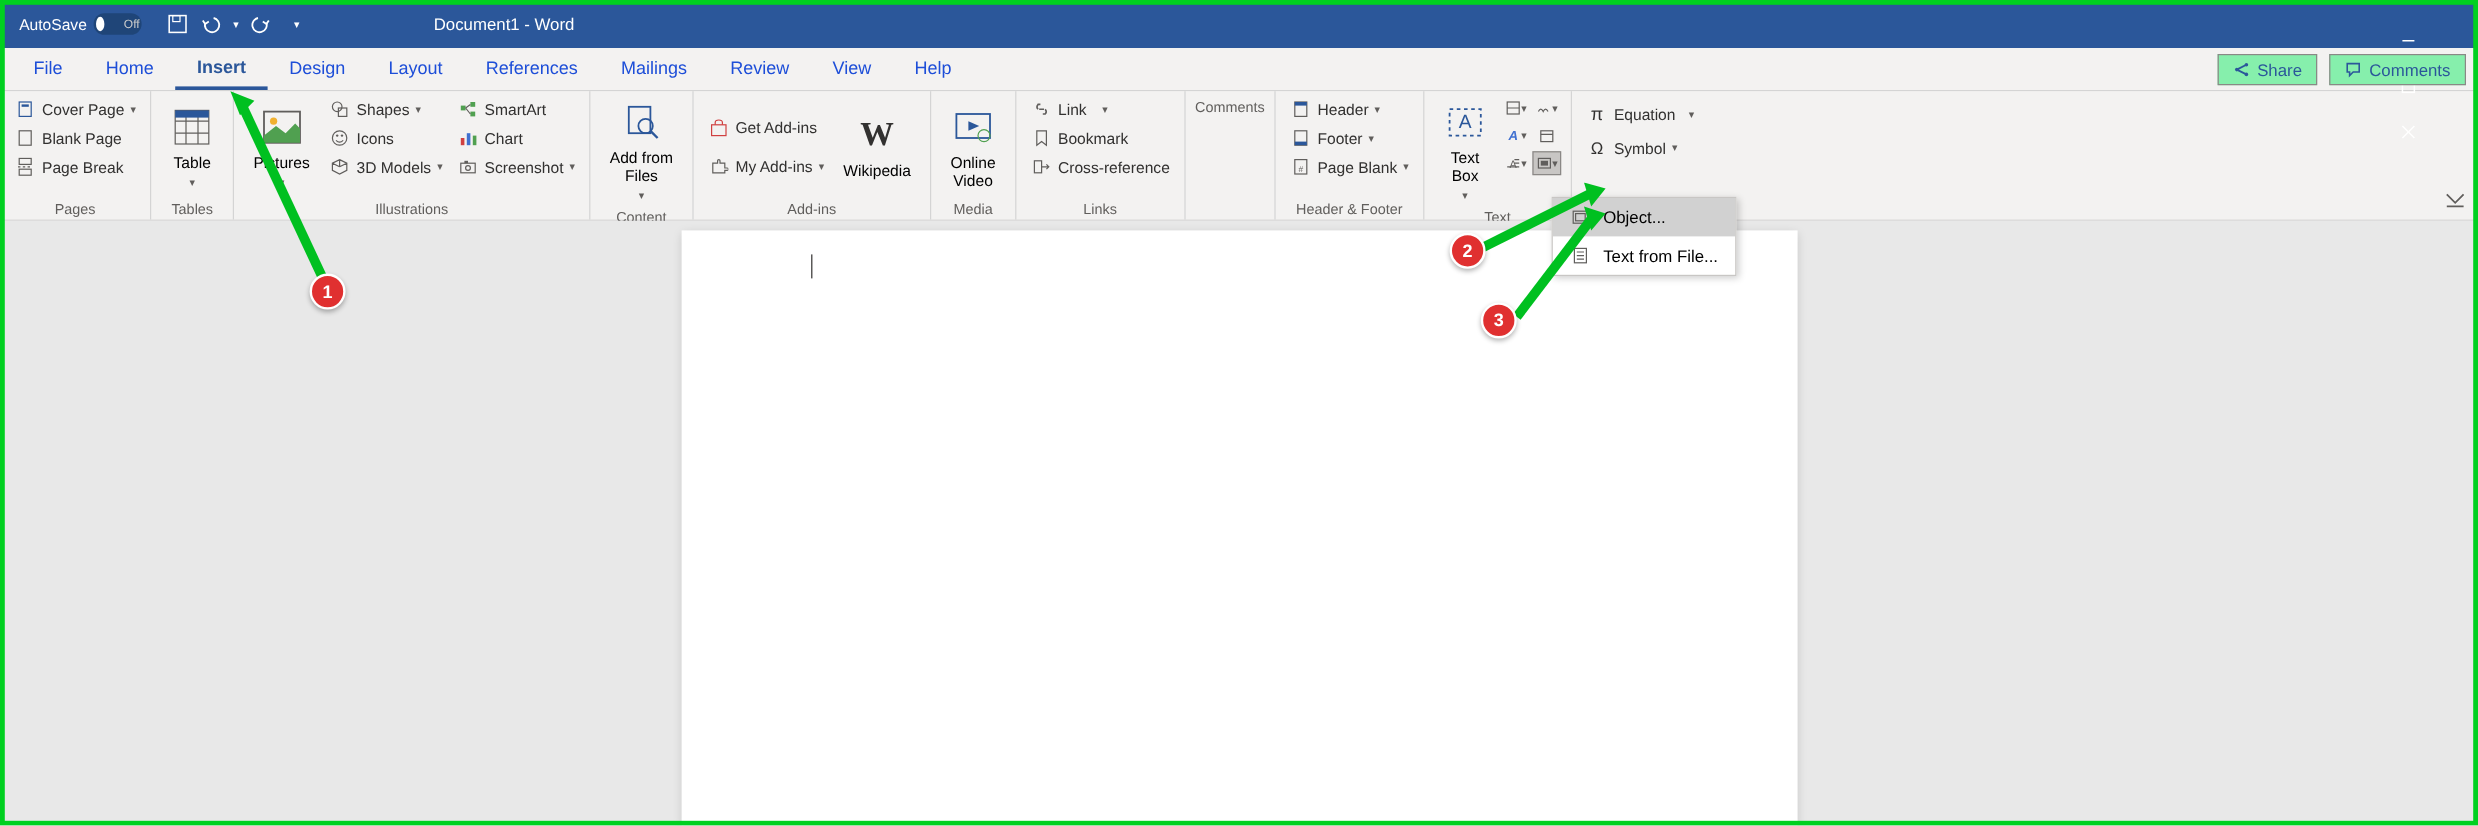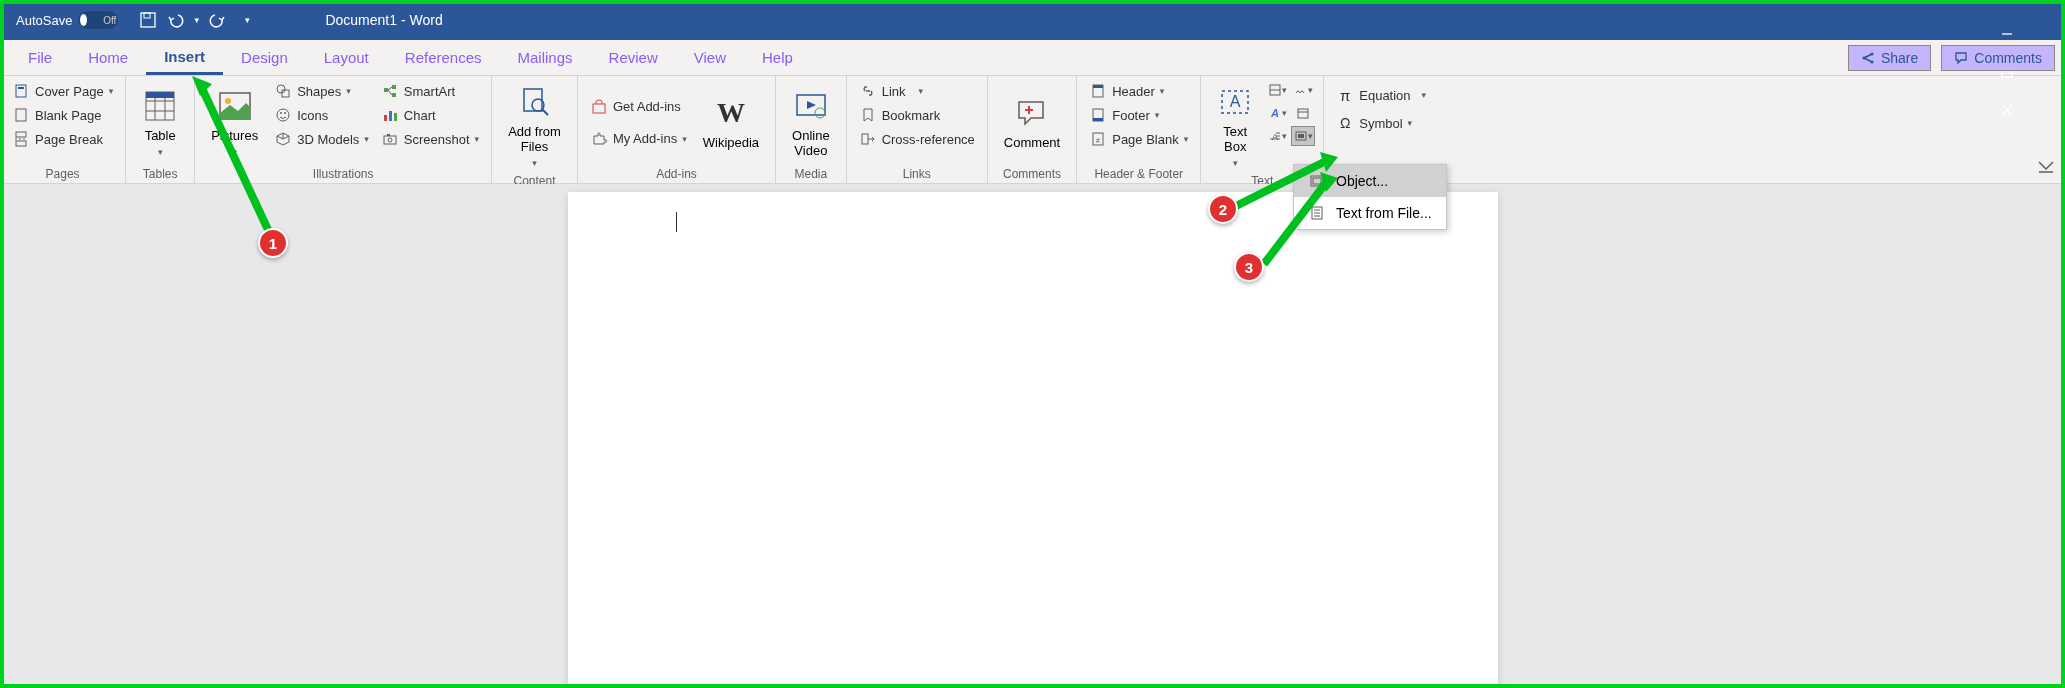--- a/index.html
+++ b/index.html
@@ -7,33 +7,33 @@
 
 .green-border { position: absolute; top: 0; left: 0; right: 0; bottom: 0; border: 4px solid #00d020; pointer-events: none; z-index: 100; }
 
 .titlebar { background: #2b579a; height: 40px; display: flex; align-items: center; color: white; font-size: 13px; padding: 0 8px; }
 .autosave { display: flex; align-items: center; gap: 6px; padding: 0 8px; }
 .toggle { width: 40px; height: 18px; background: #1f4578; border-radius: 10px; display: flex; align-items: center; padding: 2px; position: relative; }
 .toggle-knob { width: 12px; height: 12px; background: white; border-radius: 50%; }
 .toggle-text { font-size: 10px; color: #ccc; margin-left: 16px; }
 .qat { display: flex; gap: 8px; margin-left: 12px; align-items: center; }
 .qat-icon { width: 20px; height: 20px; display: flex; align-items: center; justify-content: center; cursor: pointer; }
-.doc-title { margin-left: 76px; font-size: 14px; }
+.doc-title { margin-left: 112px; font-size: 14px; }
 .search-box { margin-left: 120px; background: #4a72b0; height: 28px; width: 420px; display: flex; align-items: center; padding: 0 10px; border-radius: 3px; }
 .search-box input { background: transparent; border: none; color: white; outline: none; margin-left: 8px; width: 100%; font-size: 13px; }
 .search-box input::placeholder { color: #c8d4e8; }
 .titlebar-right { margin-left: auto; display: flex; align-items: center; gap: 14px; flex-direction: column; }
 .user-badge { width: 22px; height: 22px; background: #d858c8; border-radius: 50%; display: flex; align-items: center; justify-content: center; font-size: 10px; color: white; }
 .win-btn { width: 32px; height: 24px; display: flex; align-items: center; justify-content: center; cursor: pointer; }
 
 .tabs { background: #f3f2f1; height: 36px; display: flex; align-items: center; padding: 0 10px; gap: 0; border-bottom: 1px solid #d4d4d4; }
-.tab { padding: 0 18px; height: 100%; display: flex; align-items: center; font-size: 15px; color: #8b5cf6; cursor: pointer; }
+.tab { padding: 0 18px; height: 100%; display: flex; align-items: center; font-size: 15px; color: #1d4ed8; cursor: pointer; }
 .tab.active { color: #2b579a; border-bottom: 3px solid #2b579a; font-weight: 600; }
 .tabs-right { margin-left: auto; display: flex; gap: 10px; }
-.share-btn { border: 1px solid #8a8886; padding: 4px 12px; font-size: 14px; cursor: pointer; display: flex; align-items: center; gap: 6px; color: #2b579a; background: #c4b5fd; }
+.share-btn { border: 1px solid #8a8886; padding: 4px 12px; font-size: 14px; cursor: pointer; display: flex; align-items: center; gap: 6px; color: #2b579a; background: #86efac; }
 
 .ribbon { background: #f3f2f1; height: 108px; display: flex; border-bottom: 1px solid #d4d4d4; }
 .group { border-right: 1px solid #d4d4d4; padding: 4px 8px 0 8px; display: flex; flex-direction: column; }
 .group-content { flex: 1; display: flex; gap: 4px; }
 .group-label { text-align: center; font-size: 12px; color: #605e5c; padding: 2px 0; }
 .stack { display: flex; flex-direction: column; gap: 2px; }
 .ribbon-item { display: flex; align-items: center; gap: 5px; padding: 2px 4px; font-size: 13px; color: #323130; cursor: pointer; white-space: nowrap; }
 .big-item { display: flex; flex-direction: column; align-items: center; justify-content: center; gap: 4px; padding: 4px 8px; font-size: 13px; cursor: pointer; }
 .big-icon { width: 36px; height: 36px; display: flex; align-items: center; justify-content: center; }
 .small-icon { width: 18px; height: 18px; display: flex; align-items: center; justify-content: center; }
@@ -387,32 +387,20 @@
               </svg>
             </span>
             <span>Cross-reference</span>
           </div>
     </div>
       </div>
     <div class="group-label">Links</div>
   </div>
 
   <div class="group">
-    <div class="group-content">
-      <div class="big-item">
-        <div class="big-icon">
-            <svg width="34" height="30" viewBox="0 0 34 30">
-              <path d="M4 4 h24 v16 h-12 l-6 6 v-6 h-6 z" fill="none" stroke="#605e5c" stroke-width="1.5"></path>
-              <line x1="14" y1="8" x2="14" y2="16" stroke="#d04040" stroke-width="2"></line>
-              <line x1="10" y1="12" x2="18" y2="12" stroke="#d04040" stroke-width="2"></line>
-            </svg>
-          </div>
-        <span>Comment</span>
-      </div>
-    </div>
     <div class="group-label">Comments</div>
   </div>
 
   <div class="group">
     <div class="group-content">
         <div class="stack">
       <div class="ribbon-item">
             <span class="small-icon">
               <svg width="16" height="16" viewBox="0 0 16 16">
                 <rect x="3" y="2" width="10" height="12" fill="none" stroke="#605e5c"></rect>

